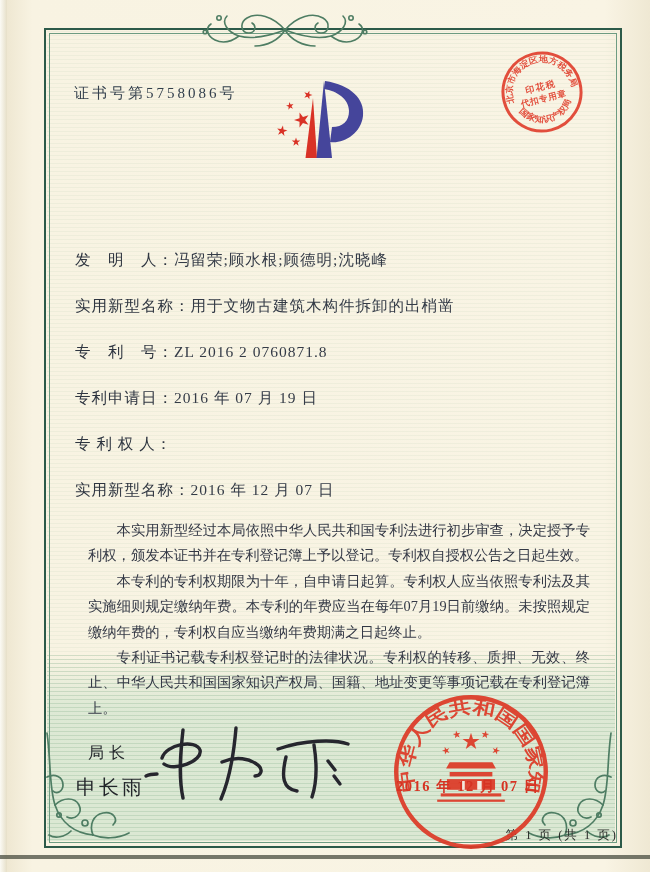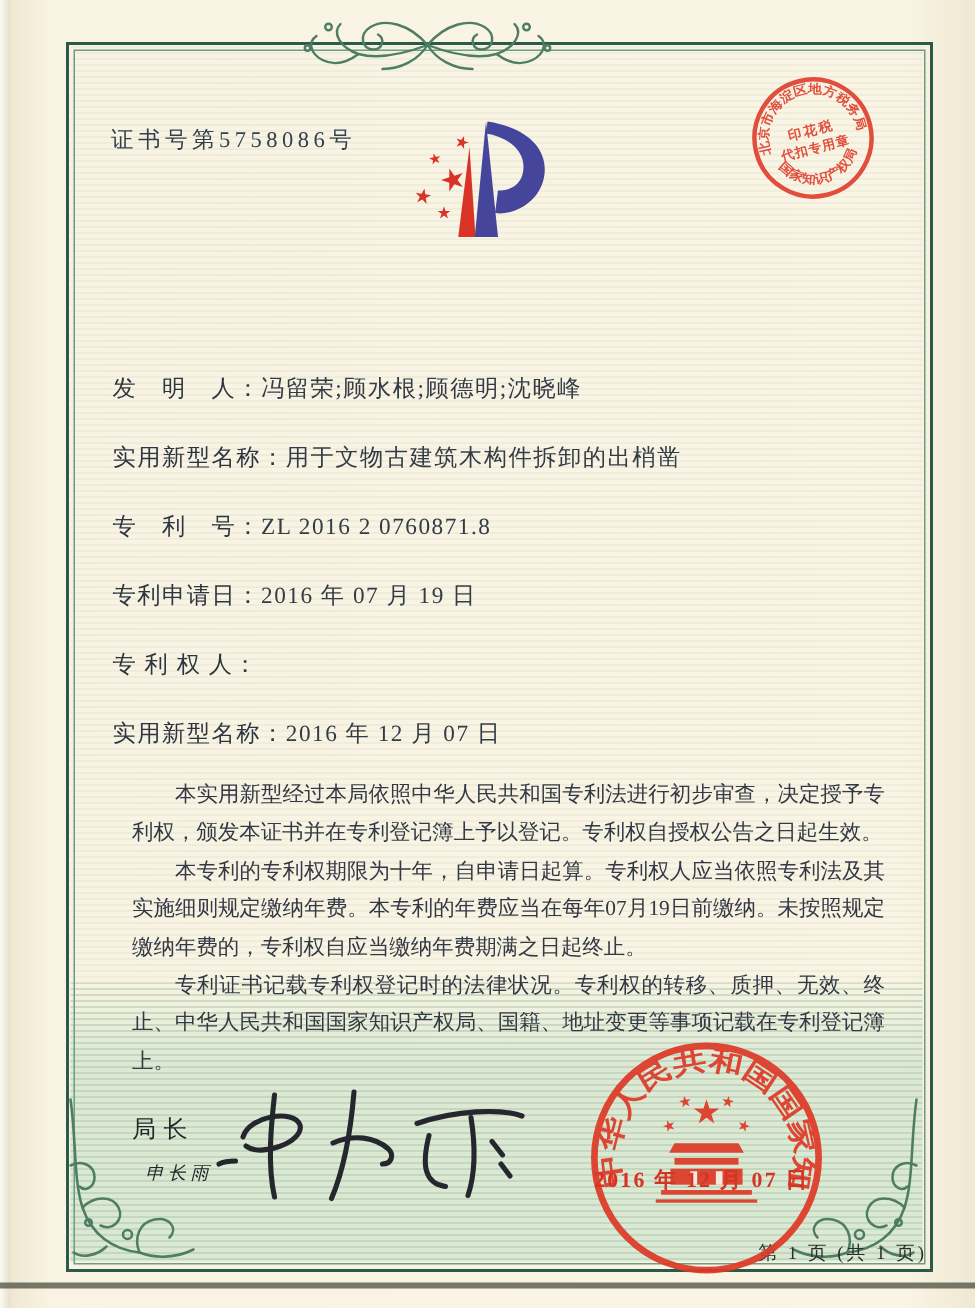--- a/index.html
+++ b/index.html
@@ -37,22 +37,22 @@
     color:#2e3540; }
   .field-row { display:flex; margin-bottom:28px; white-space:pre; letter-spacing:1px;
     line-height:18px; }
   .field-label { color:#2e3540; }
   .field-value { color:#343b47; }
   .paragraphs { position:absolute; left:76px; top:518px; width:502px; z-index:3;
     font-size:14.3px; line-height:25.4px; color:#333845; text-align:justify;margin-left:12px; }
   .paragraphs p { margin:0; text-indent:2em; }
   .signer-title { position:absolute; left:88px; top:743px; font-size:16px;
     letter-spacing:5px; color:#23262b; z-index:4; }
-  .signer-name { position:absolute; left:97px; top:774px; font-size:12px;
-    letter-spacing:3px; color:#23262b; z-index:4;font-style:italic; }
+  .signer-name { position:absolute; left:76px; top:774px; font-size:20px;
+    letter-spacing:3px; color:#23262b; z-index:4; }
   .signature { position:absolute; left:138px; top:714px; width:212px; height:95px; z-index:4; }
   .seal-main { position:absolute; left:382px; top:683px; width:178px; height:178px;
     z-index:5; opacity:.93; }
   .seal-date { position:absolute; left:396px; top:777px; font-size:14.5px;
     letter-spacing:1.5px; color:#d63323; z-index:6; font-weight:600; }
   .seal-tax { position:absolute; left:497px; top:47px; width:90px; height:90px;
     transform:rotate(-14deg); z-index:5; opacity:.9; }
   .footer { position:absolute; left:44px; top:827px; width:574px; text-align:right;
     font-size:12.5px; letter-spacing:2px; color:#2b2e2b; z-index:4; }
   svg { display:block; }

